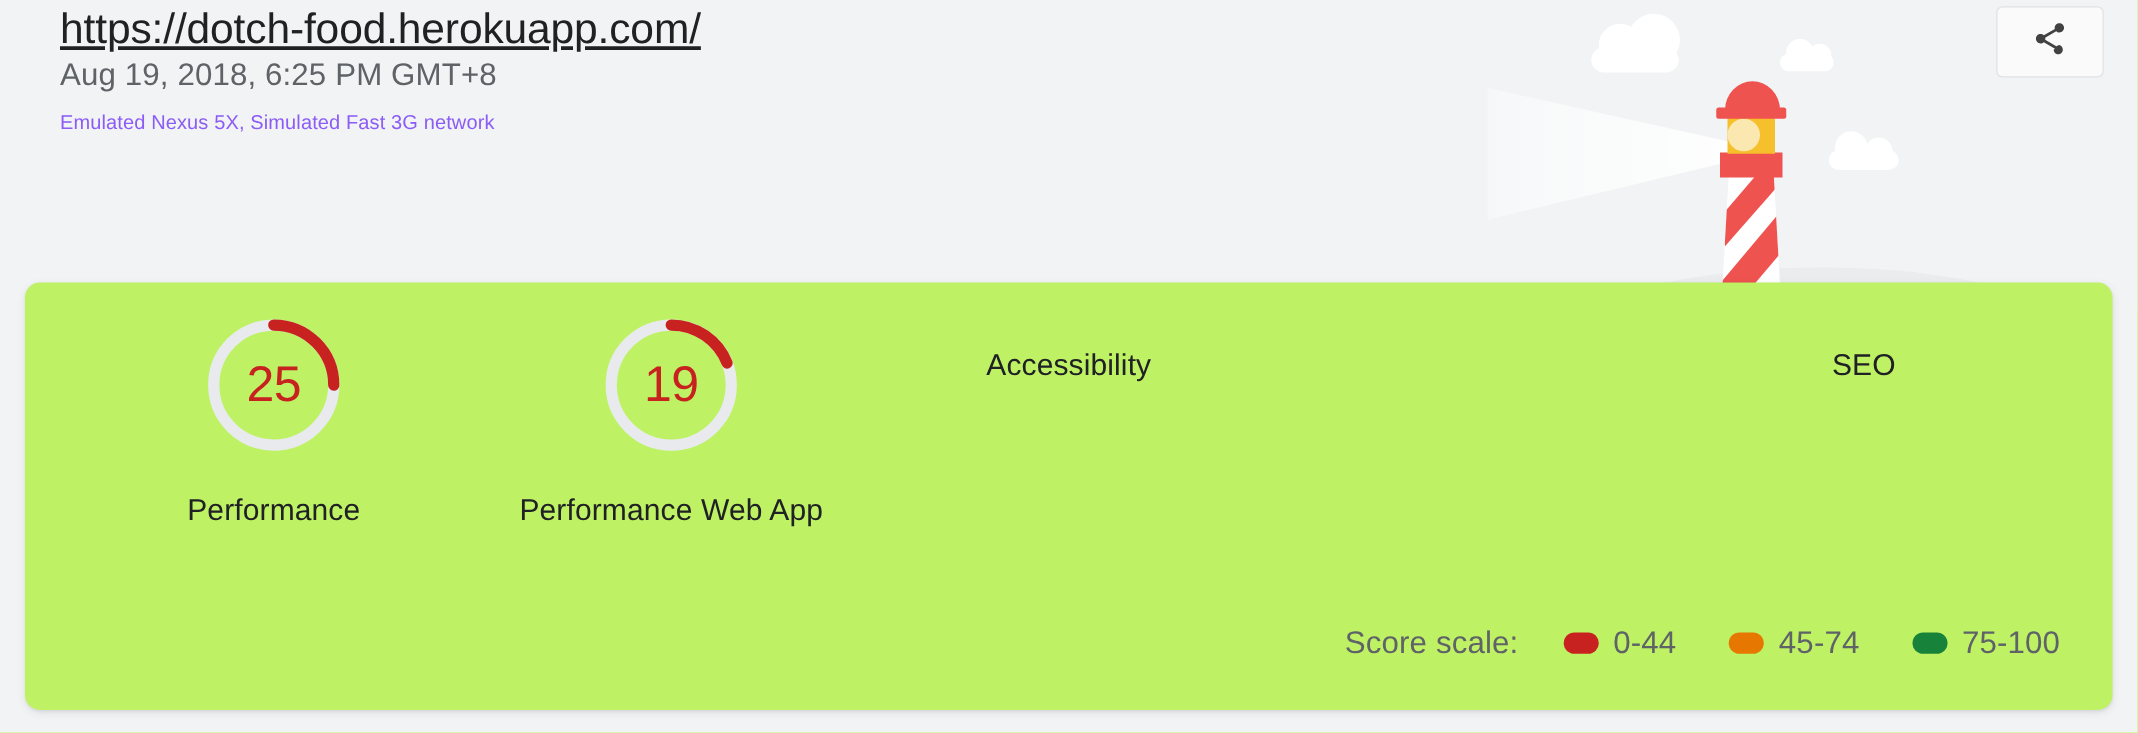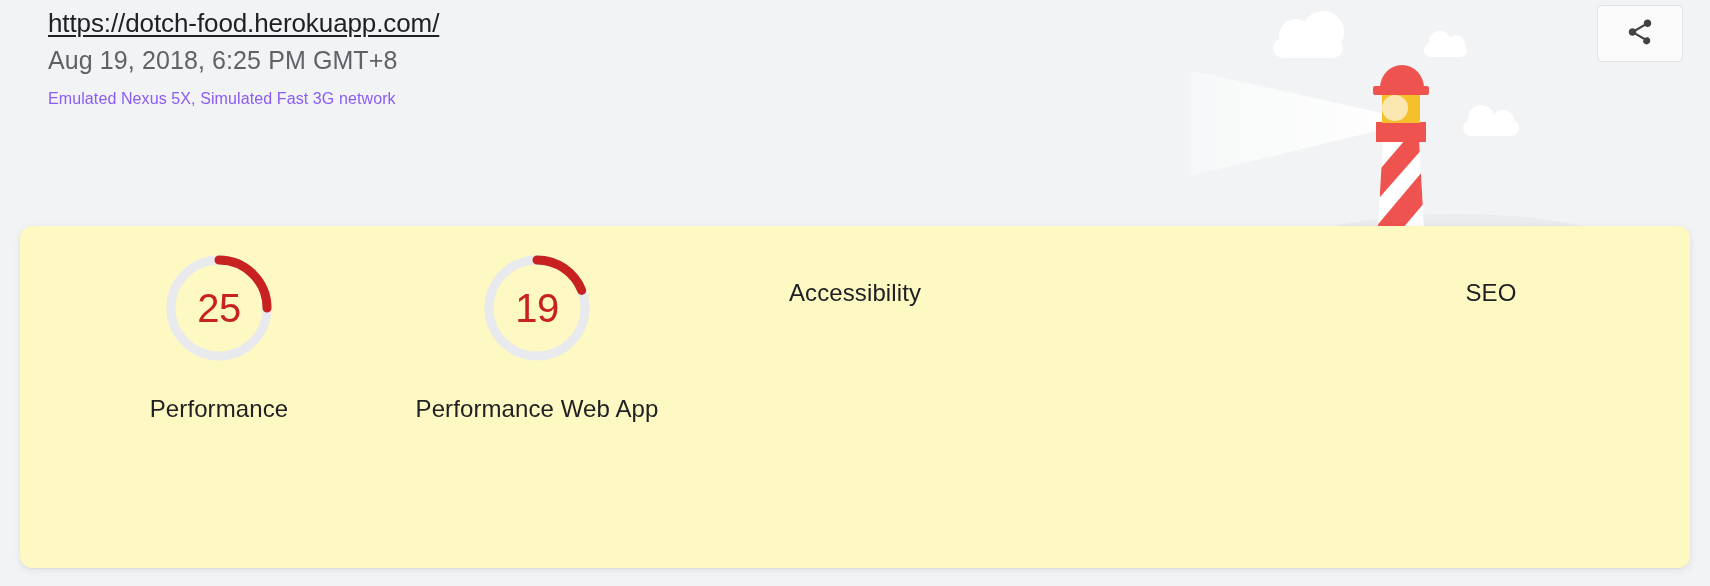--- a/index.html
+++ b/index.html
@@ -26,21 +26,21 @@
   }
 
   .lh-meta {
     position: absolute;
     left: 48px;
     top: 6px;
     z-index: 5;
   }
   .lh-url {
     display: block;
-    font-size: 26px;
+    font-size: 34px;
     line-height: 34px;
     color: #202124;
     text-decoration: underline;
     text-underline-offset: 3px;
     letter-spacing: -0.1px;
     cursor: pointer;
   }
   .lh-timestamp {
     display: block;
     font-size: 25px;
@@ -86,21 +86,21 @@
     pointer-events: none;
   }
 
   
   .scores-card {
     position: absolute;
     left: 20px;
     top: 226px;
     width: 1670px;
     height: 342px;
-    background: #fef9c3;
+    background: #bef264;
     border-radius: 12px;
     box-shadow: 0 2px 8px rgba(0,0,0,0.08), 0 1px 2px rgba(0,0,0,0.05);
     box-sizing: border-box;
   }
 
   .gauges-row {
     position: absolute;
     left: 0;
     top: 24px;
     width: 1670px;
@@ -294,14 +294,32 @@
 
     <div class="gauge-item">
     </div>
 
     <div class="gauge-item">
       <div class="gauge-label">SEO</div>
     </div>
 
   </div>
 
+  <div class="score-scale">
+    <span class="score-scale-title">Score scale:</span>
+
+    <span class="scale-entry">
+      <span class="scale-pill" style="background:#c7221f"></span>
+      <span class="scale-range">0-44</span>
+    </span>
+
+    <span class="scale-entry">
+      <span class="scale-pill" style="background:#e67700"></span>
+      <span class="scale-range">45-74</span>
+    </span>
+
+    <span class="scale-entry">
+      <span class="scale-pill" style="background:#178239"></span>
+      <span class="scale-range">75-100</span>
+    </span>
+  </div>
 
 </div>
 
 </body></html>

